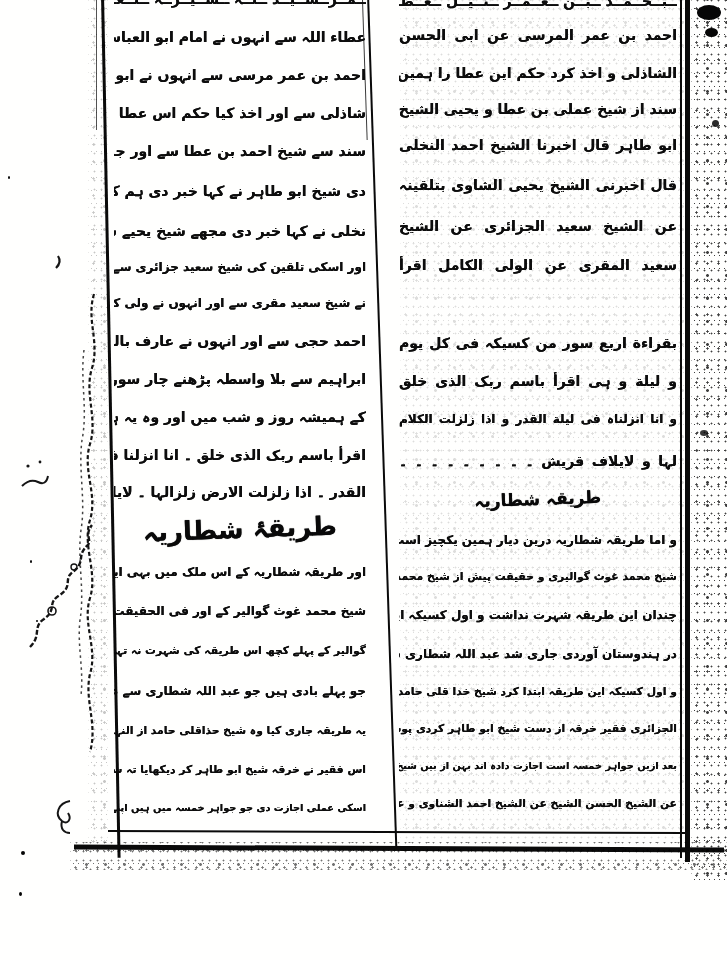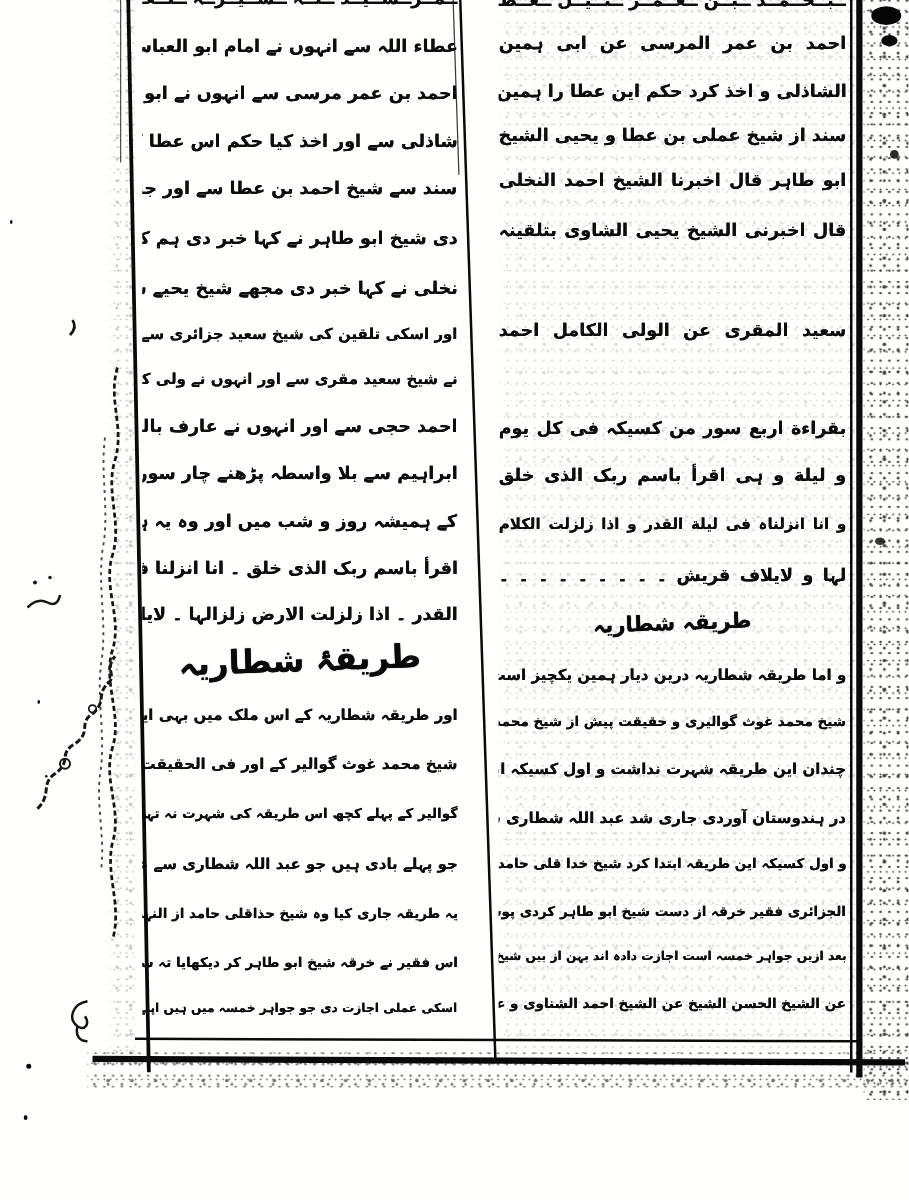--- a/index.html
+++ b/index.html
@@ -72,26 +72,27 @@
     <div class="tl sm" style="top:596px">شیخ محمد غوث گوالیر کے اور فی الحقیقت شیخ محمد غوث</div>
     <div class="tl xs" style="top:636px">گوالیر کے پہلے کچھ اس طریقہ کی شہرت نہ تہی اور ہندوستان</div>
     <div class="tl sm" style="top:676px">جو پہلے بادی ہیں جو عبد اللہ شطاری سے عبا اور جس نے پہل</div>
     <div class="tl xs" style="top:716px">یہ طریقہ جاری کیا وہ شیخ حذاقلی حامد از النہری ہیں غرض</div>
     <div class="tl xs" style="top:755px">اس فقیر نے خرقہ شیخ ابو طاہر کر دیکھایا تہ سچ منہا اور ازو بعد</div>
     <div class="tl xxs" style="top:793px">اسکی عملی اجازت دی جو جواہر خمسہ میں ہیں اپنے والد شیخ ابراہیم سے</div>
   </div>
 
   <div class="col" id="col-right" dir="rtl">
     <div class="tl" style="top:-14px">ــبــحــمــد ــبــن ــعــمــر ــئــيــل ــعــظــيــم</div>
-    <div class="tl" style="top:20px">احمد بن عمر المرسی عن ابی ہمین</div>
+    <div class="tl" style="top:20px">احمد بن عمر المرسی عن ابی الحسن</div>
     <div class="tl" style="top:58px">الشاذلی و اخذ کرد حکم این عطا را ہمین</div>
     <div class="tl" style="top:94px">سند از شیخ عملی بن عطا و یحیی الشیخ</div>
     <div class="tl" style="top:170px">قال اخبرنی الشیخ یحیی الشاوی بتلقینہ</div>
     <div class="tl" style="top:130px">ابو طاہر قال اخبرنا الشیخ احمد النخلی</div>
-    <div class="tl" style="top:250px">سعید المقری عن الولی الکامل احمد</div>
+    <div class="tl" style="top:211px">عن الشیخ سعید الجزائری عن الشیخ</div>
+    <div class="tl" style="top:250px">سعید المقری عن الولی الکامل اقرأ</div>
     <div class="tl" style="top:328px">بقراءة اربع سور من کسیکہ فی کل یوم</div>
     <div class="tl" style="top:366px">و لیلة و ہی اقرأ باسم ربک الذی خلق</div>
     <div class="tl sm" style="top:404px">و انا انزلناہ فی لیلة القدر و اذا زلزلت الکلام</div>
     <div class="tl" style="top:446px">لہا و لایلاف قریش ۔ ۔ ۔ ۔ ۔ ۔ ۔ ۔ ۔</div>
     <div class="hd" id="hd-right" style="top:483px">طریقہ شطاریہ</div>
     <div class="tl sm" style="top:525px">و اما طریقہ شطاریہ درین دیار ہمین یکچیز است جمعیت</div>
     <div class="tl xs" style="top:562px">شیخ محمد غوث گوالیری و حقیقت پیش از شیخ محمد غوث گوالیری</div>
     <div class="tl sm" style="top:600px">چندان این طریقہ شہرت نداشت و اول کسیکہ این طلہ اللہ</div>
     <div class="tl sm" style="top:639px">در ہندوستان آوردی جاری شد عبد اللہ شطاری ست</div>
     <div class="tl xs" style="top:677px">و اول کسیکہ این طریقہ ابتدا کرد شیخ خدا قلی حامدار النہری</div>

